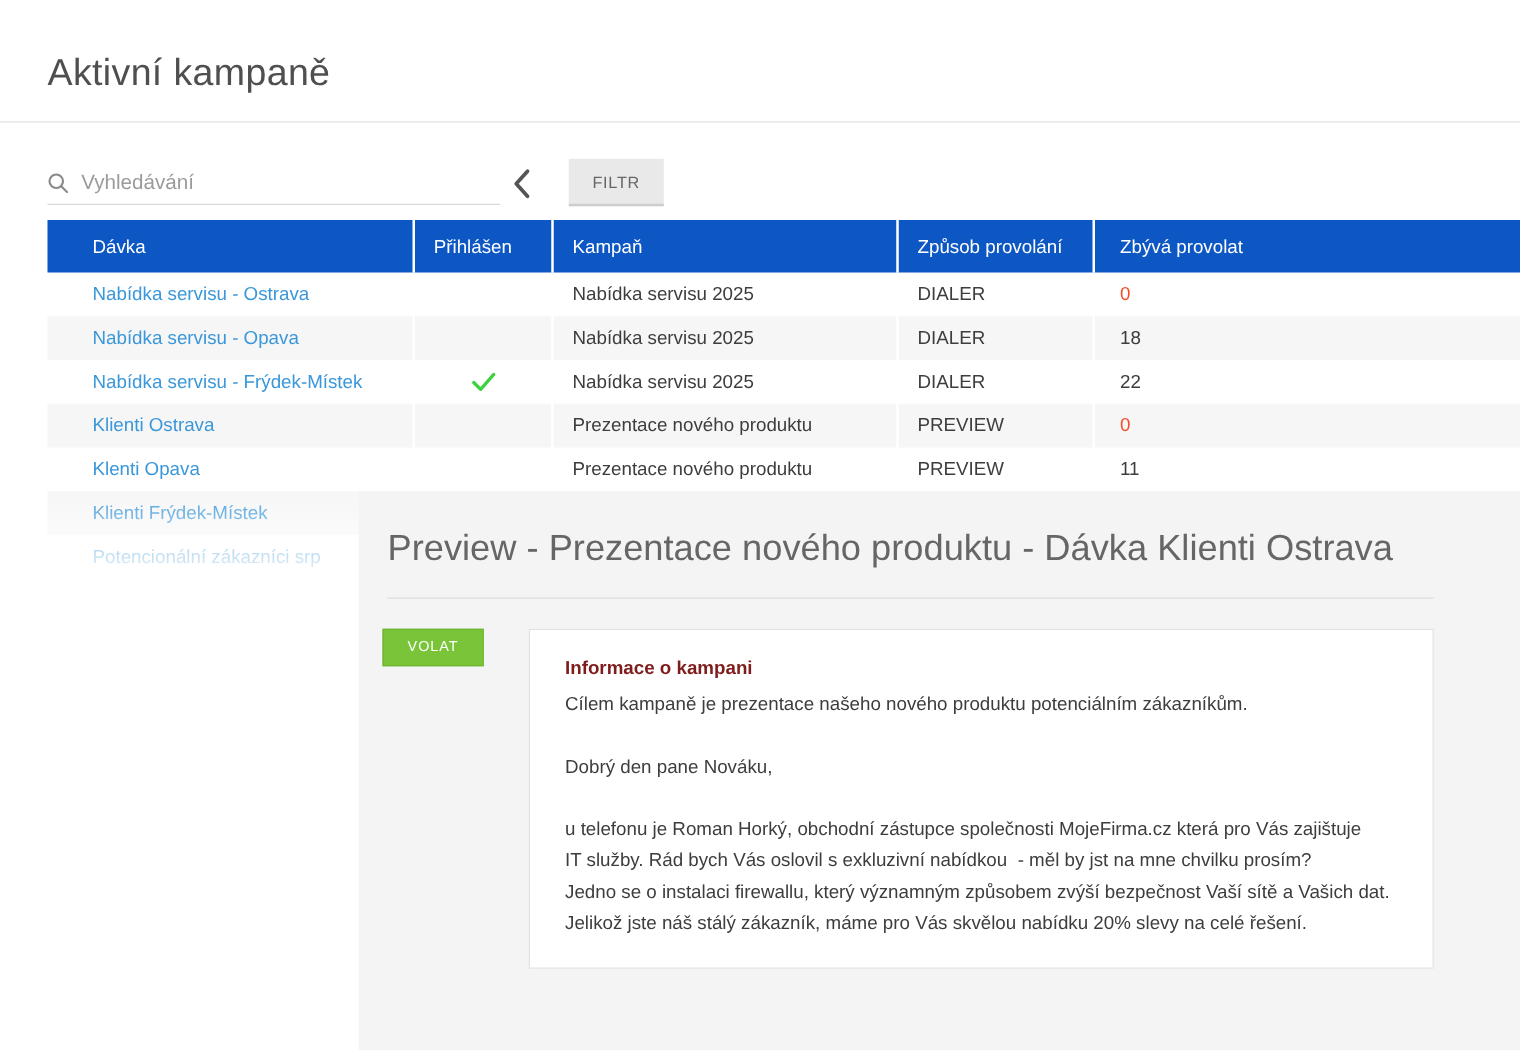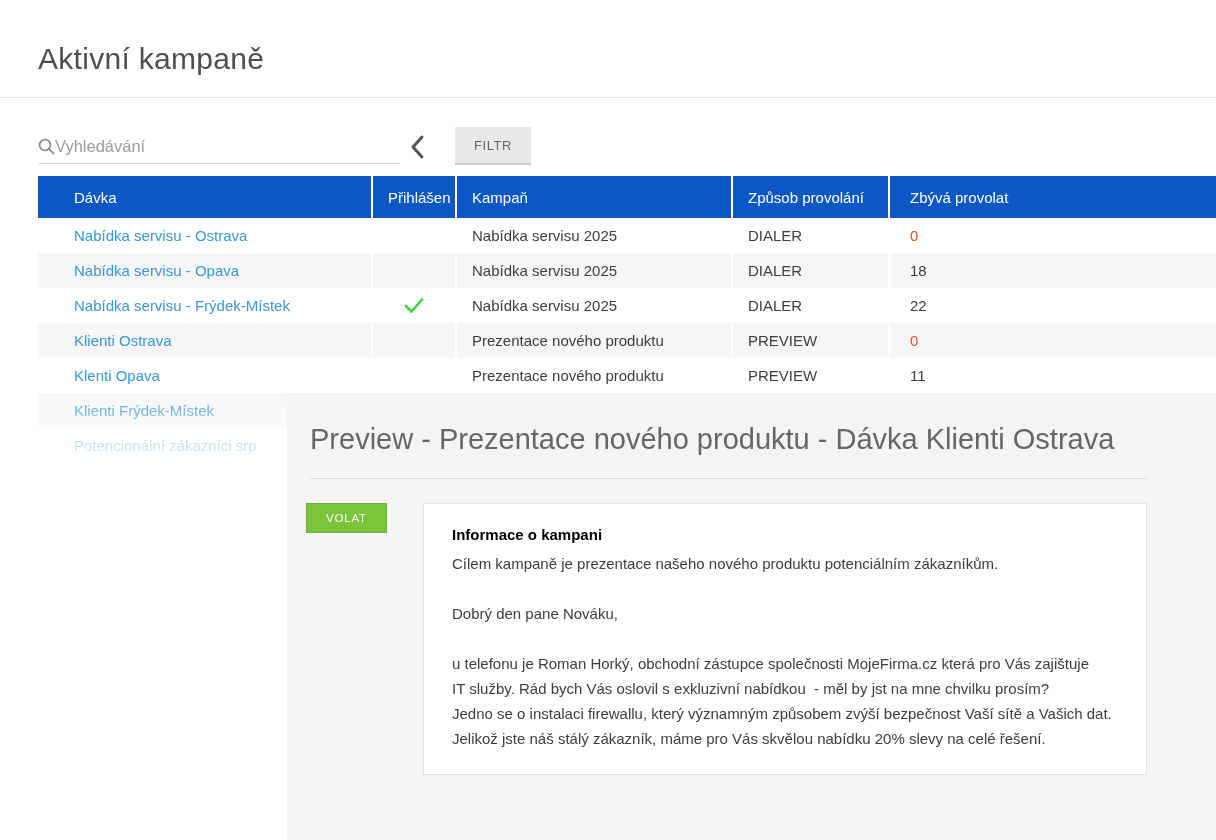--- a/index.html
+++ b/index.html
@@ -24,21 +24,21 @@
     position:absolute;left:38px;top:42px;
     font-size:30px;font-weight:300;color:#4f4f4f;letter-spacing:.3px;
   }
   .page-divider{
     position:absolute;left:0;right:0;top:97px;height:1px;background:#e2e2e2;
   }
   
   .search-wrap{
     position:absolute;left:38px;top:130px;width:362px;height:34px;
     border-bottom:1px solid #d9d9d9;
-    display:flex;align-items:center;
+    display:flex;align-items:center;gap:10px;
   }
   .search-wrap svg{flex:0 0 auto;}
   .search-input{
     border:none;outline:none;background:transparent;
     font-family:"Liberation Sans",sans-serif;
     font-size:16.5px;color:#555;width:100%;
   }
   .search-input::placeholder{color:#9b9b9b;}
   .collapse-btn{
     position:absolute;left:403px;top:131px;width:28px;height:32px;
@@ -55,21 +55,21 @@
   .table{position:absolute;left:38px;right:0;top:176px;}
   .thead{
     display:flex;height:42px;background:var(--header-blue);
     color:#fff;font-size:15px;align-items:stretch;
   }
   .cell{
     display:flex;align-items:center;padding-left:15px;
     overflow:hidden;white-space:nowrap;
   }
   .col-davka{width:292px;padding-left:36px;}
-  .col-prihlasen{width:84px;margin-left:41px;}
+  .col-prihlasen{width:111px;}
   .col-kampan{width:276px;}
   .col-zpusob{width:157px;}
   .col-zbyva{flex:1;padding-left:20px;}
   .thead .cell + .cell, .trow .cell + .cell{border-left:2px solid #fff;}
   .trow{
     display:flex;height:35px;font-size:15px;color:#3d3d3d;
   }
   .trow:nth-child(even){background:var(--row-stripe);}
   .davka-link{color:var(--link-blue);cursor:pointer;text-decoration:none;}
   .col-prihlasen.cell{justify-content:center;padding-left:0;}
@@ -100,21 +100,21 @@
     position:absolute;left:19px;top:110px;width:81px;height:30px;
     background:var(--button-green);border:1px solid #6fb534;
     color:#fff;font-family:"Liberation Sans",sans-serif;
     font-size:11.5px;letter-spacing:.8px;cursor:pointer;
   }
   .info-box{
     position:absolute;left:136px;top:110px;width:724px;height:272px;
     background:#fff;border:1px solid #e2e2e2;
     padding:20px 28px;font-size:15px;color:#3d3d3d;
   }
-  .info-heading{font-size:15px;font-weight:bold;color:#000000;line-height:22px;margin-bottom:5px;}
+  .info-heading{font-size:15px;font-weight:bold;color:#7f1d1d;line-height:22px;margin-bottom:5px;}
   .info-line{line-height:25px;min-height:25px;white-space:pre;}
 </style>
 </head>
 <body>
 
 <h1 class="page-title">Aktivní kampaně</h1>
 <div class="page-divider"></div>
 
 <div class="search-wrap">
   <svg width="17" height="17" viewBox="0 0 17 17">

